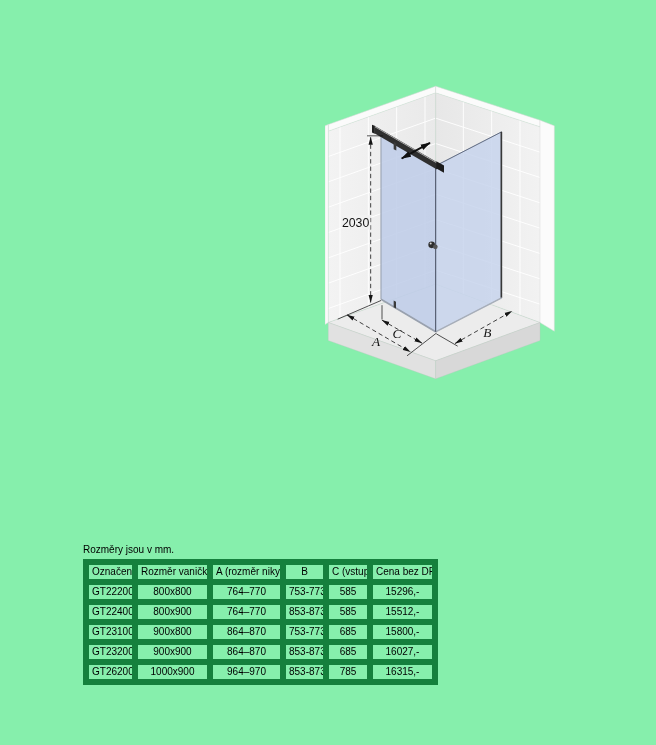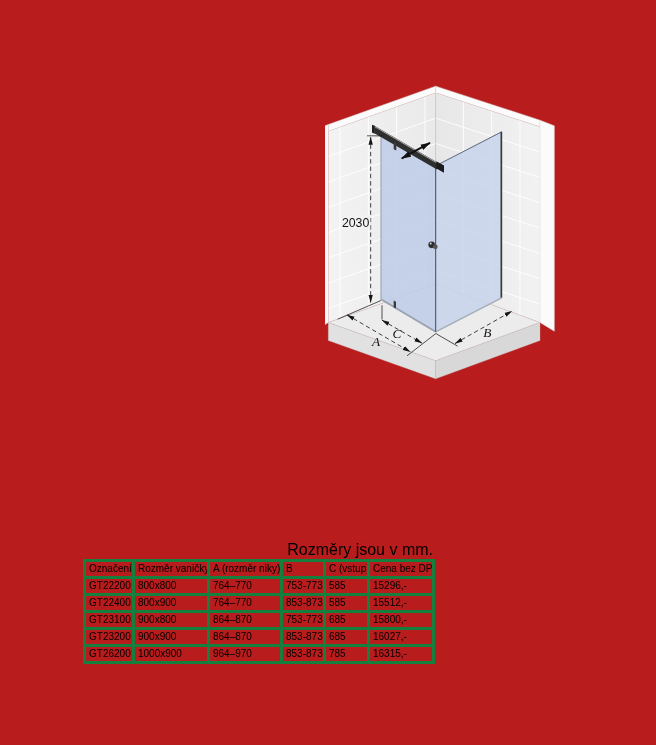--- a/index.html
+++ b/index.html
@@ -1,32 +1,32 @@
 <!DOCTYPE html>
 <html><head>
 <meta charset="utf-8">
 <style>
   html,body { margin:0; padding:0; background:#ffffff; }
   .page {
-    position:relative; width:656px; height:745px; background:#b91c1c;
+    position:relative; width:656px; height:745px; background:#86efac;
     font-family:"Liberation Sans", sans-serif; overflow:hidden;
   }
   .diagram { position:absolute; left:325px; top:75px; width:230px; height:307px; }
   .diagram svg { display:block; width:230px; height:307px; }
   .table-wrap { position:absolute; left:83px; top:543px; width:350px; }
   .table-title {
-    text-align:right; font-size:16px; color:#000; margin:0 0 3px 0; line-height:13px;
+    text-align:left; font-size:10px; color:#000; margin:0 0 3px 0; line-height:13px;
   }
   table.spec {
     border-collapse:collapse; table-layout:fixed; width:350px;
     font-size:10px; color:#000;
   }
   table.spec th, table.spec td {
-    border:3px solid #15803d; padding:0 3px; height:14px; line-height:14px;
-    font-weight:normal; text-align:left; white-space:nowrap; overflow:hidden;
+    border:6px solid #15803d; padding:0 3px; height:14px; line-height:14px;
+    font-weight:normal; text-align:center; white-space:nowrap; overflow:hidden;
   }
 </style>
 </head>
 <body>
 
 <div class="page">
 
   <div class="diagram">
     <svg viewBox="0 0 690 920" xmlns="http://www.w3.org/2000/svg">
       <defs>

